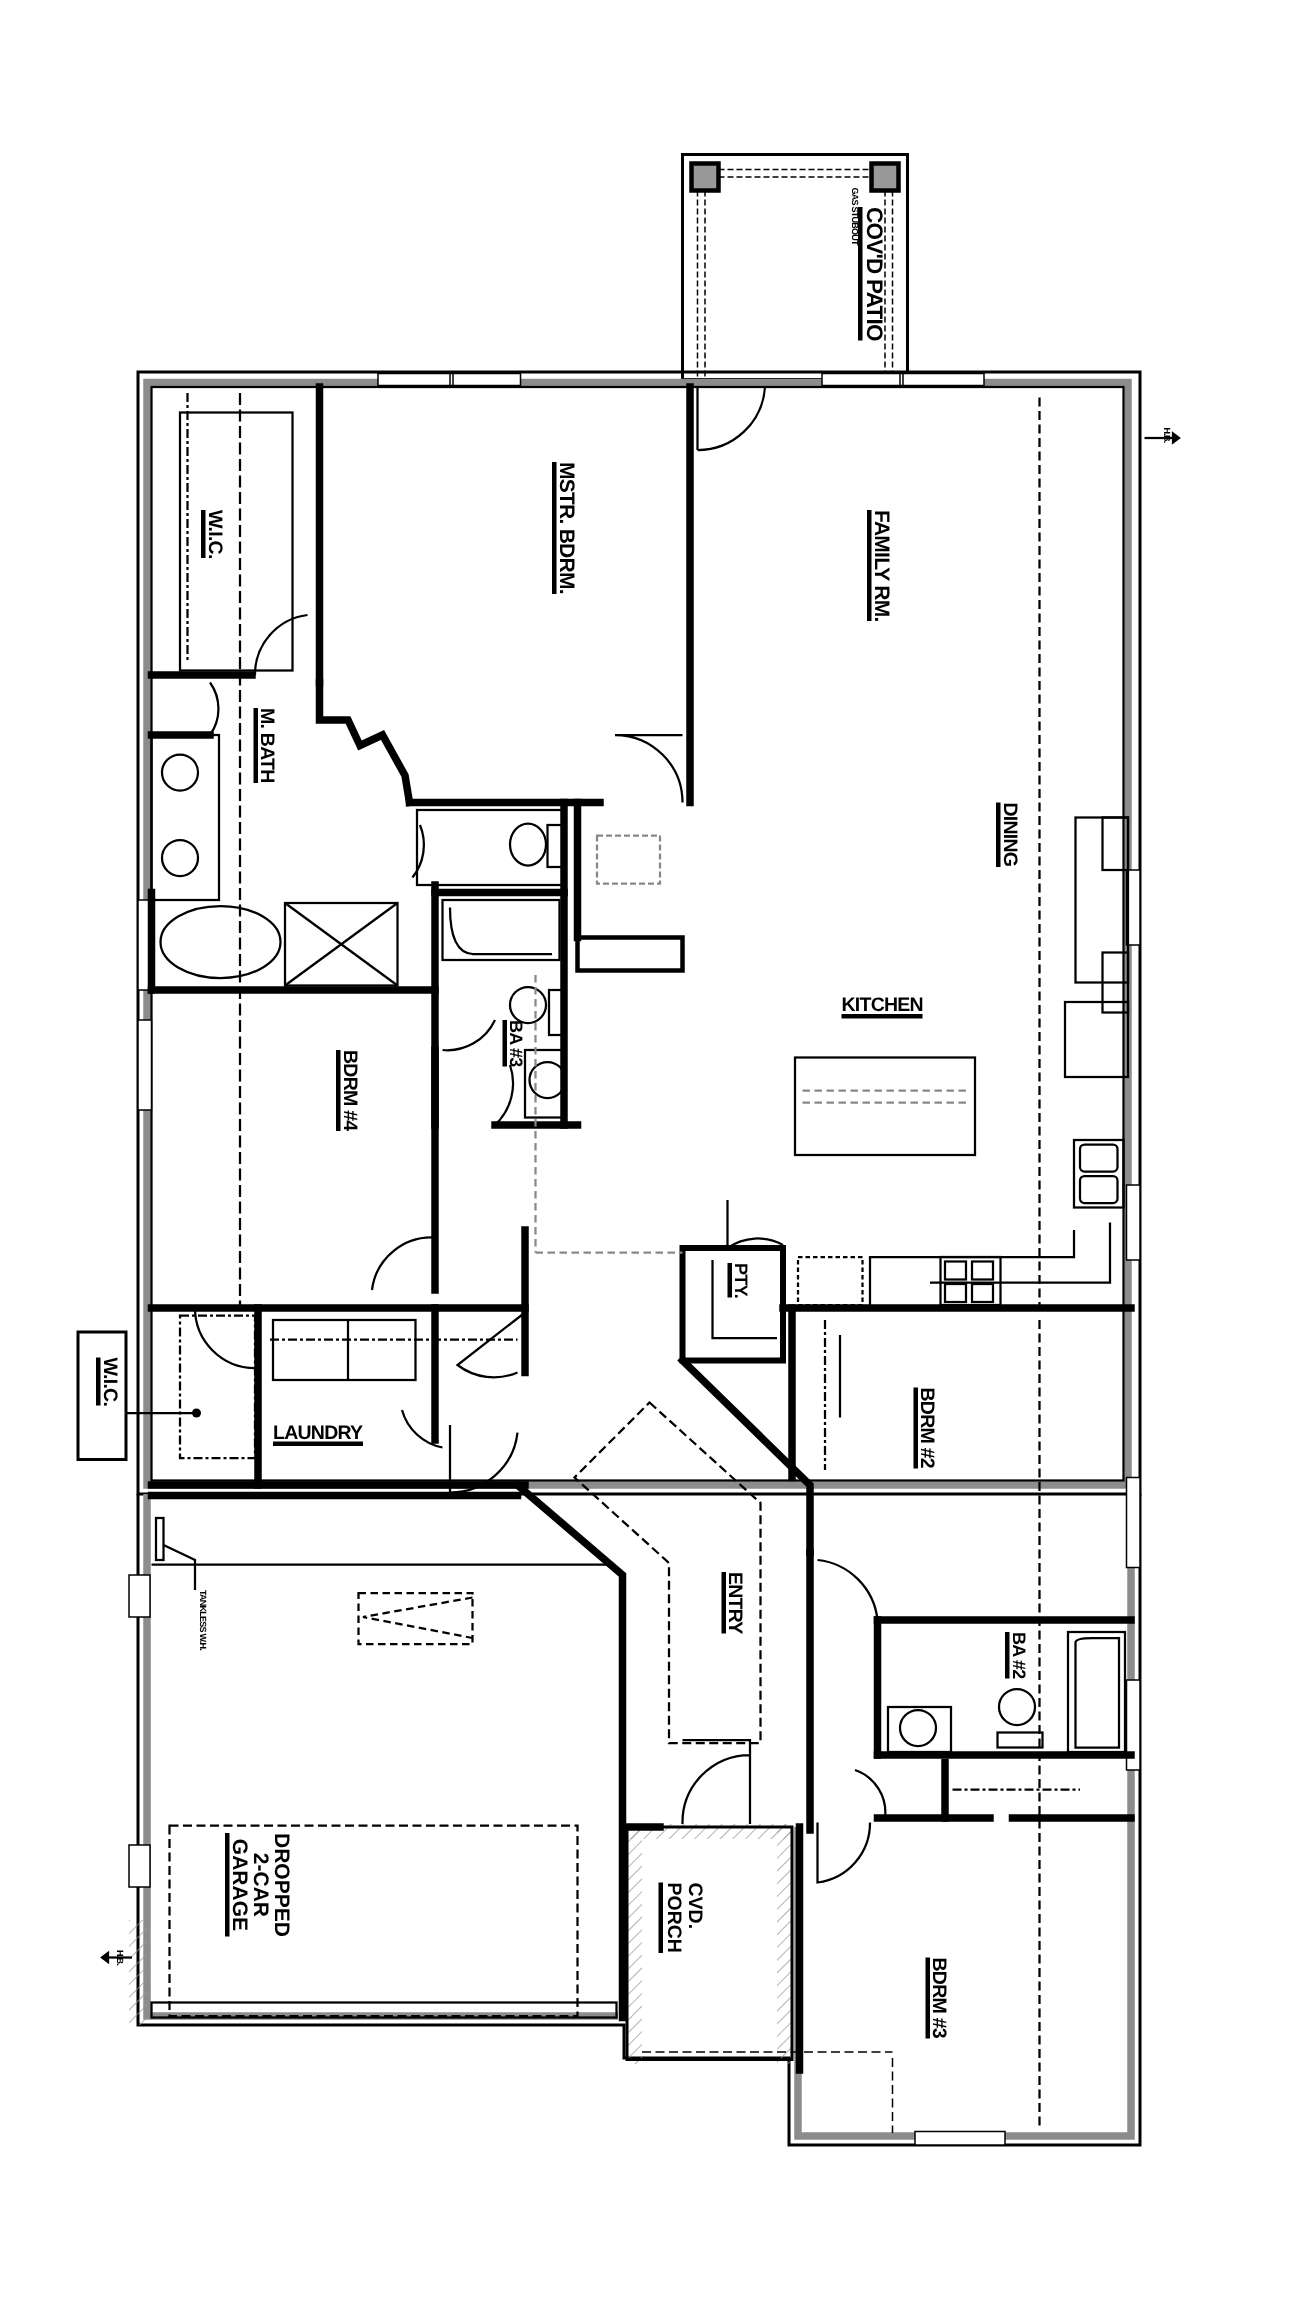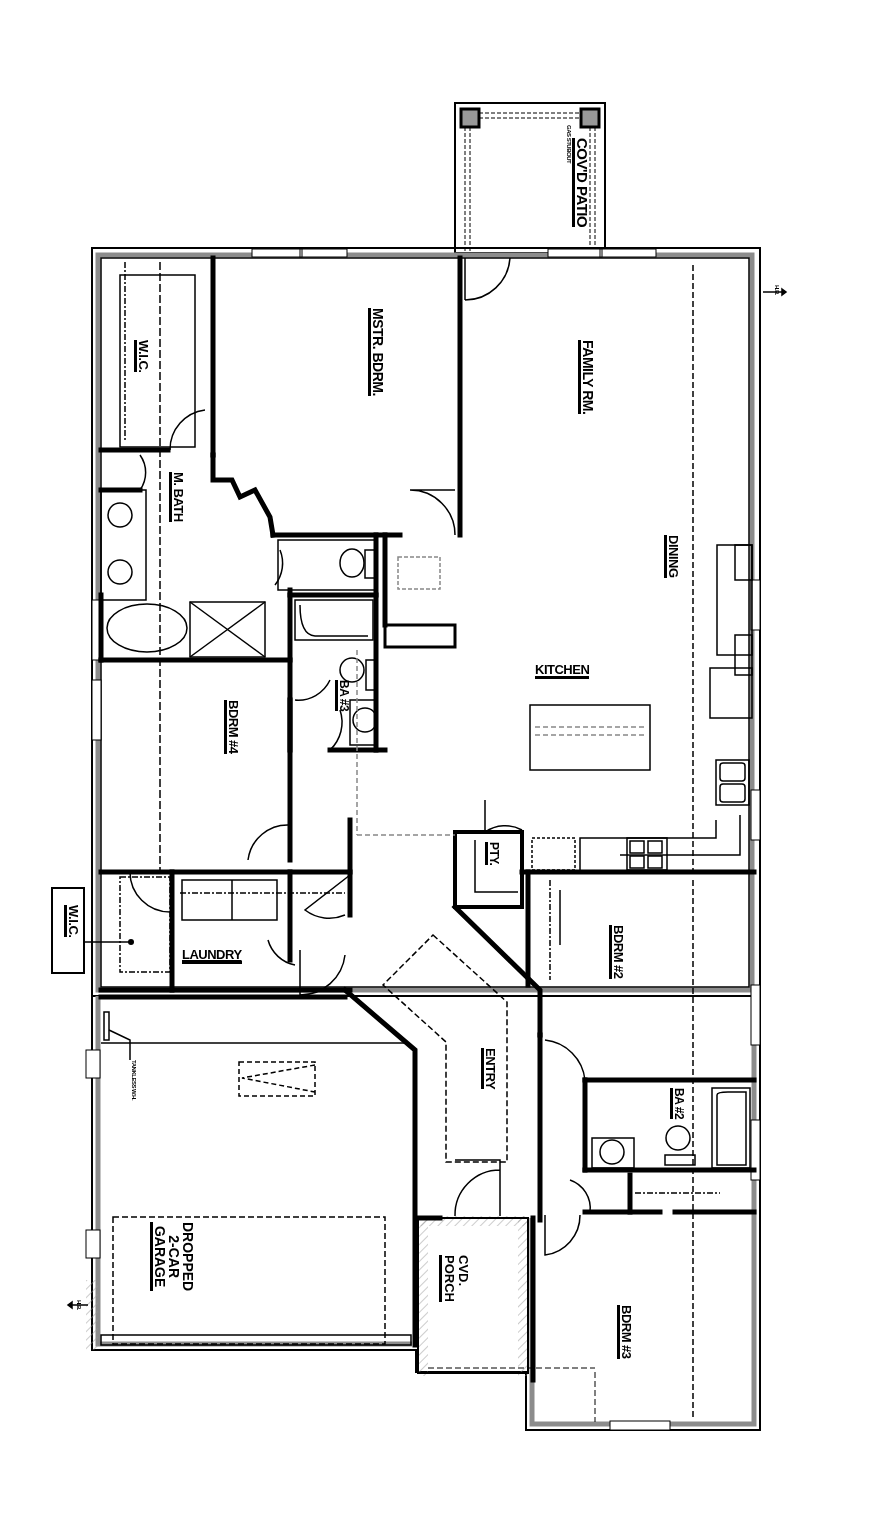--- a/index.html
+++ b/index.html
@@ -228,27 +228,27 @@
   </g>
 </svg>
 
 <div class="lbl rot" style="left:590px;top:138px;font-size:15px;">COV'D PATIO</div>
 <div class="lbl rot small" style="left:572px;top:125px;">GAS STUBOUT</div>
 <div class="lbl rot" style="left:385px;top:308px;font-size:14px;">MSTR. BDRM.</div>
 <div class="lbl rot" style="left:150px;top:340px;font-size:13px;">W.I.C.</div>
 <div class="lbl rot" style="left:185px;top:472px;font-size:13px;">M. BATH</div>
 <div class="lbl rot" style="left:595px;top:340px;font-size:14px;">FAMILY RM.</div>
 <div class="lbl rot" style="left:680px;top:535px;font-size:13px;">DINING</div>
-<div class="lbl" style="left:535px;top:663px;font-size:13px;">KITCHEN</div>
+<div class="lbl" style="left:561px;top:663px;font-size:13px;">KITCHEN</div>
 <div class="lbl rot" style="left:350px;top:680px;font-size:12px;">BA #3</div>
 <div class="lbl rot" style="left:240px;top:700px;font-size:13px;">BDRM #4</div>
 <div class="lbl rot" style="left:500px;top:842px;font-size:12px;">PTY.</div>
 <div class="lbl rot" style="left:625px;top:925px;font-size:13px;">BDRM #2</div>
 <div class="lbl rot" style="left:80px;top:905px;font-size:13px;">W.I.C.</div>
-<div class="lbl" style="left:182px;top:948px;font-size:13px;text-decoration:underline;">LAUNDRY</div>
+<div class="lbl" style="left:182px;top:948px;font-size:13px;">LAUNDRY</div>
 <div class="lbl rot" style="left:497px;top:1048px;font-size:13px;">ENTRY</div>
 <div class="lbl rot" style="left:685px;top:1088px;font-size:12px;">BA #2</div>
 <div class="lbl rot small" style="left:137px;top:1060px;">TANKLESS W.H.</div>
 
 <div style="position:absolute;left:195px;top:1222px;transform:rotate(90deg);transform-origin:0 0;font-family:'Liberation Sans',sans-serif;font-weight:bold;font-size:14px;line-height:14px;text-align:center;">
   <div>DROPPED</div>
   <div>2-CAR</div>
   <div style="border-bottom:3px solid #000;">GARAGE</div>
 </div>
 

